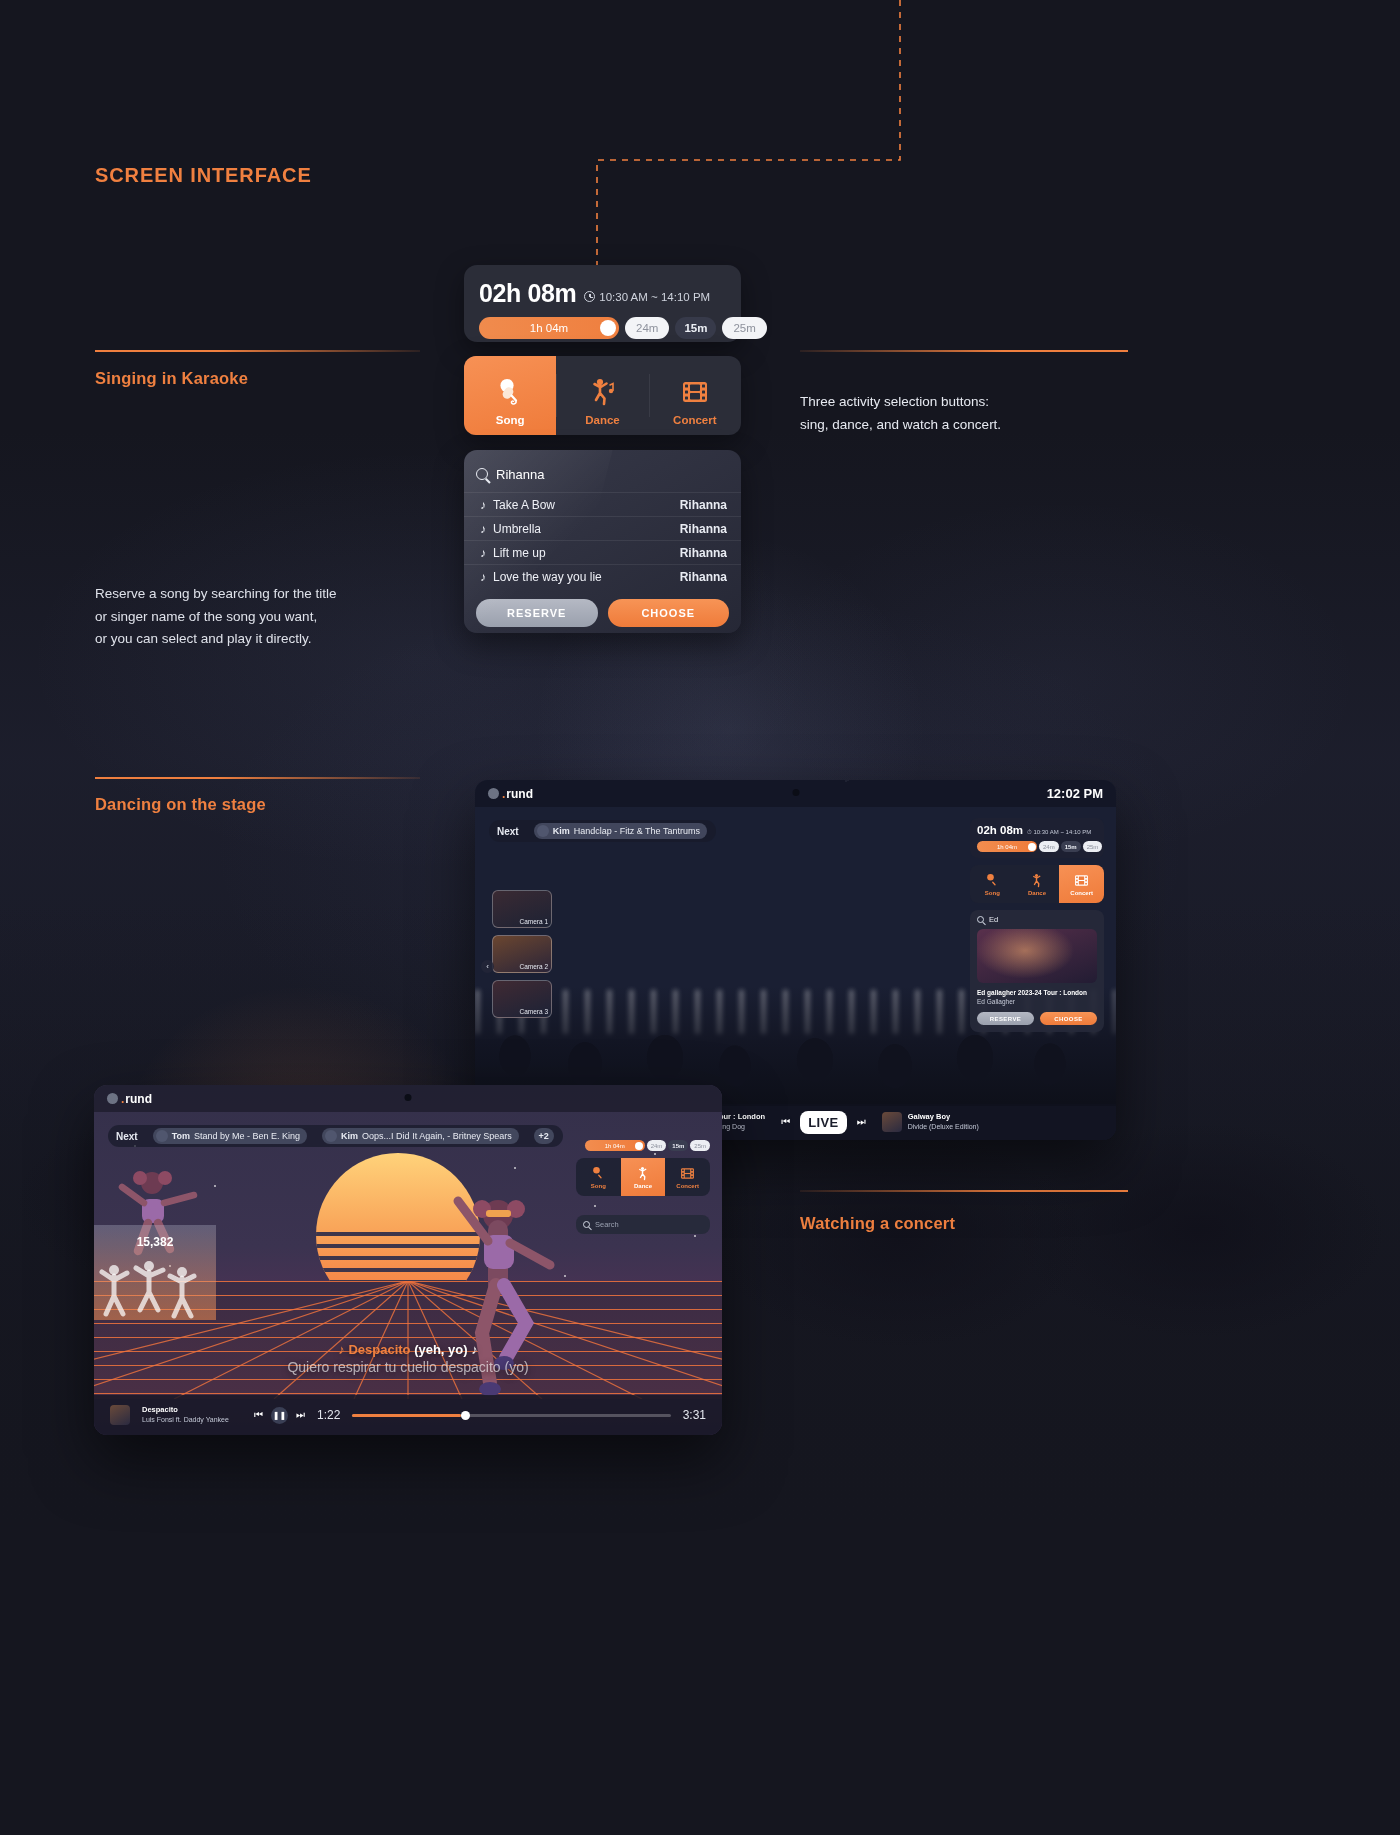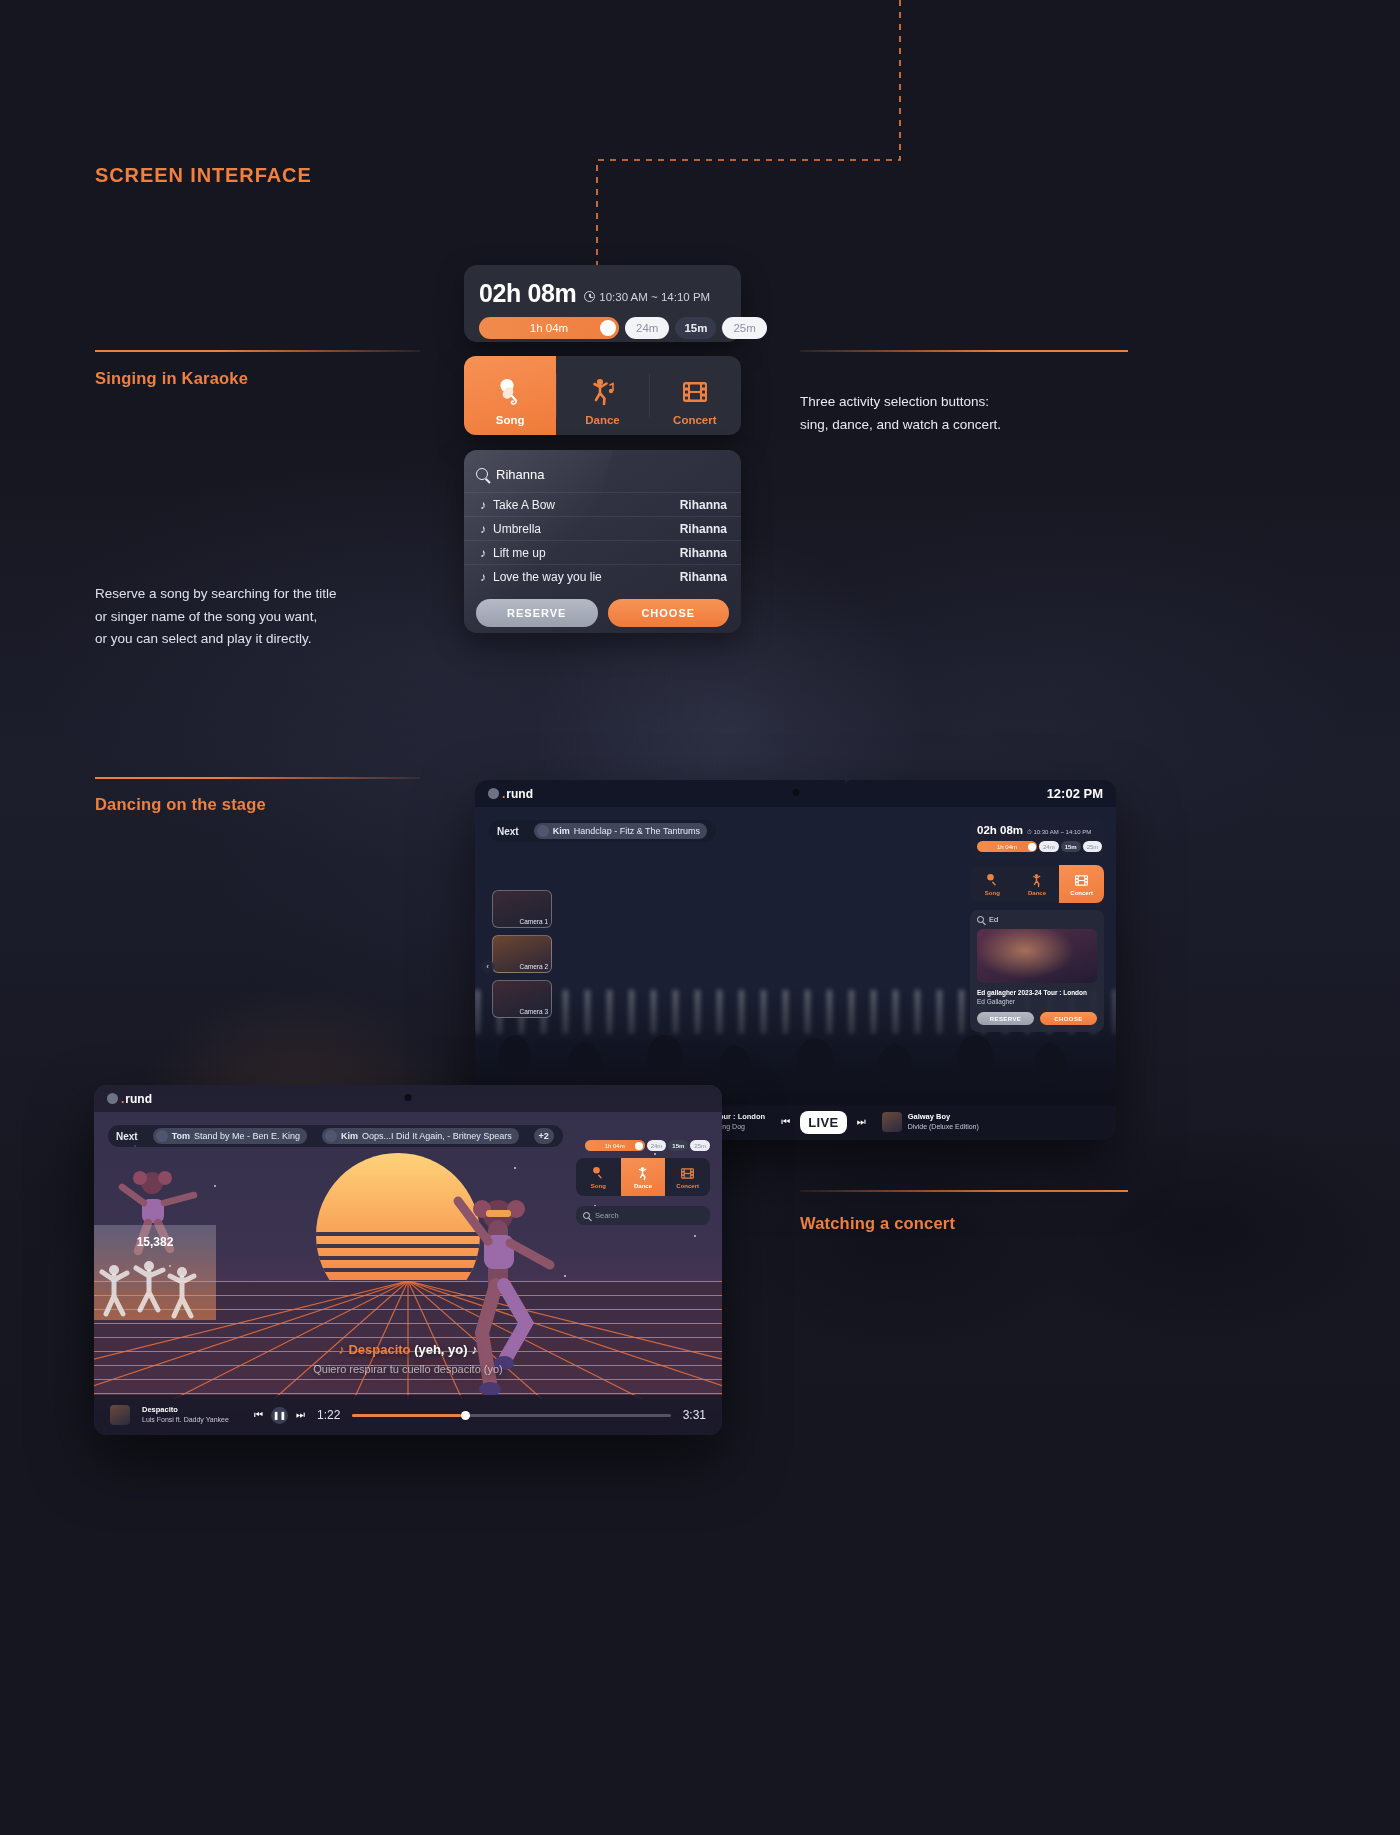--- a/index.html
+++ b/index.html
@@ -321,21 +321,21 @@
   .d-prog { flex: 1; height: 3px; border-radius: 2px; background: rgba(255,255,255,.25); position: relative; }
   .d-prog .fill { position: absolute; left: 0; top: 0; bottom: 0; width: 34%; background: #ef8040; border-radius: 2px; }
   .d-prog .knob { position: absolute; left: 34%; top: -3px; width: 9px; height: 9px; border-radius: 50%; background: #fff; }
   .d-time { color: #e4e7ef; font-size: 12px; }
   .lyric-main {
     position: absolute; left: 0; right: 0; bottom: 78px; text-align: center;
     color: #fff; font-size: 13px; font-weight: bold; text-shadow: 0 2px 6px rgba(0,0,0,.6);
   }
   .lyric-sub {
     position: absolute; left: 0; right: 0; bottom: 60px; text-align: center;
-    color: rgba(255,255,255,.62); font-size: 11px; text-shadow: 0 2px 6px rgba(0,0,0,.5);
+    color: rgba(255,255,255,.62); font-size: 14px; text-shadow: 0 2px 6px rgba(0,0,0,.5);
   }
   .hl { color: #ef8040; }
 </style>
 </head>
 <body>
 
 <div id="root">
 
   <div class="bg-wash"></div>
   <div class="bg-glow-b"></div>
@@ -725,21 +725,21 @@
                 <rect x="21" y="12.5" width="3" height="3"></rect>
                 <rect x="21" y="18.5" width="3" height="3"></rect>
                 <rect x="9" y="6.5" width="10" height="6.5"></rect>
                 <rect x="9" y="15" width="10" height="6.5"></rect>
               </g>
             </svg>
           <span class="t">Concert</span>
         </div>
       </div>
 
-      <div class="cp-search" style="margin-top:10px;">
+      <div class="cp-search" style="margin-top:19px;">
         <div class="cp-sfield">
           <span class="mag-sm"></span>
           <span style="color:#9aa0b0">Search</span>
         </div>
       </div>
     </div>
 
     <div class="lyric-main">
       <span class="hl">♪ Despacito</span>
       <span>(yeh, yo) ♪</span>

